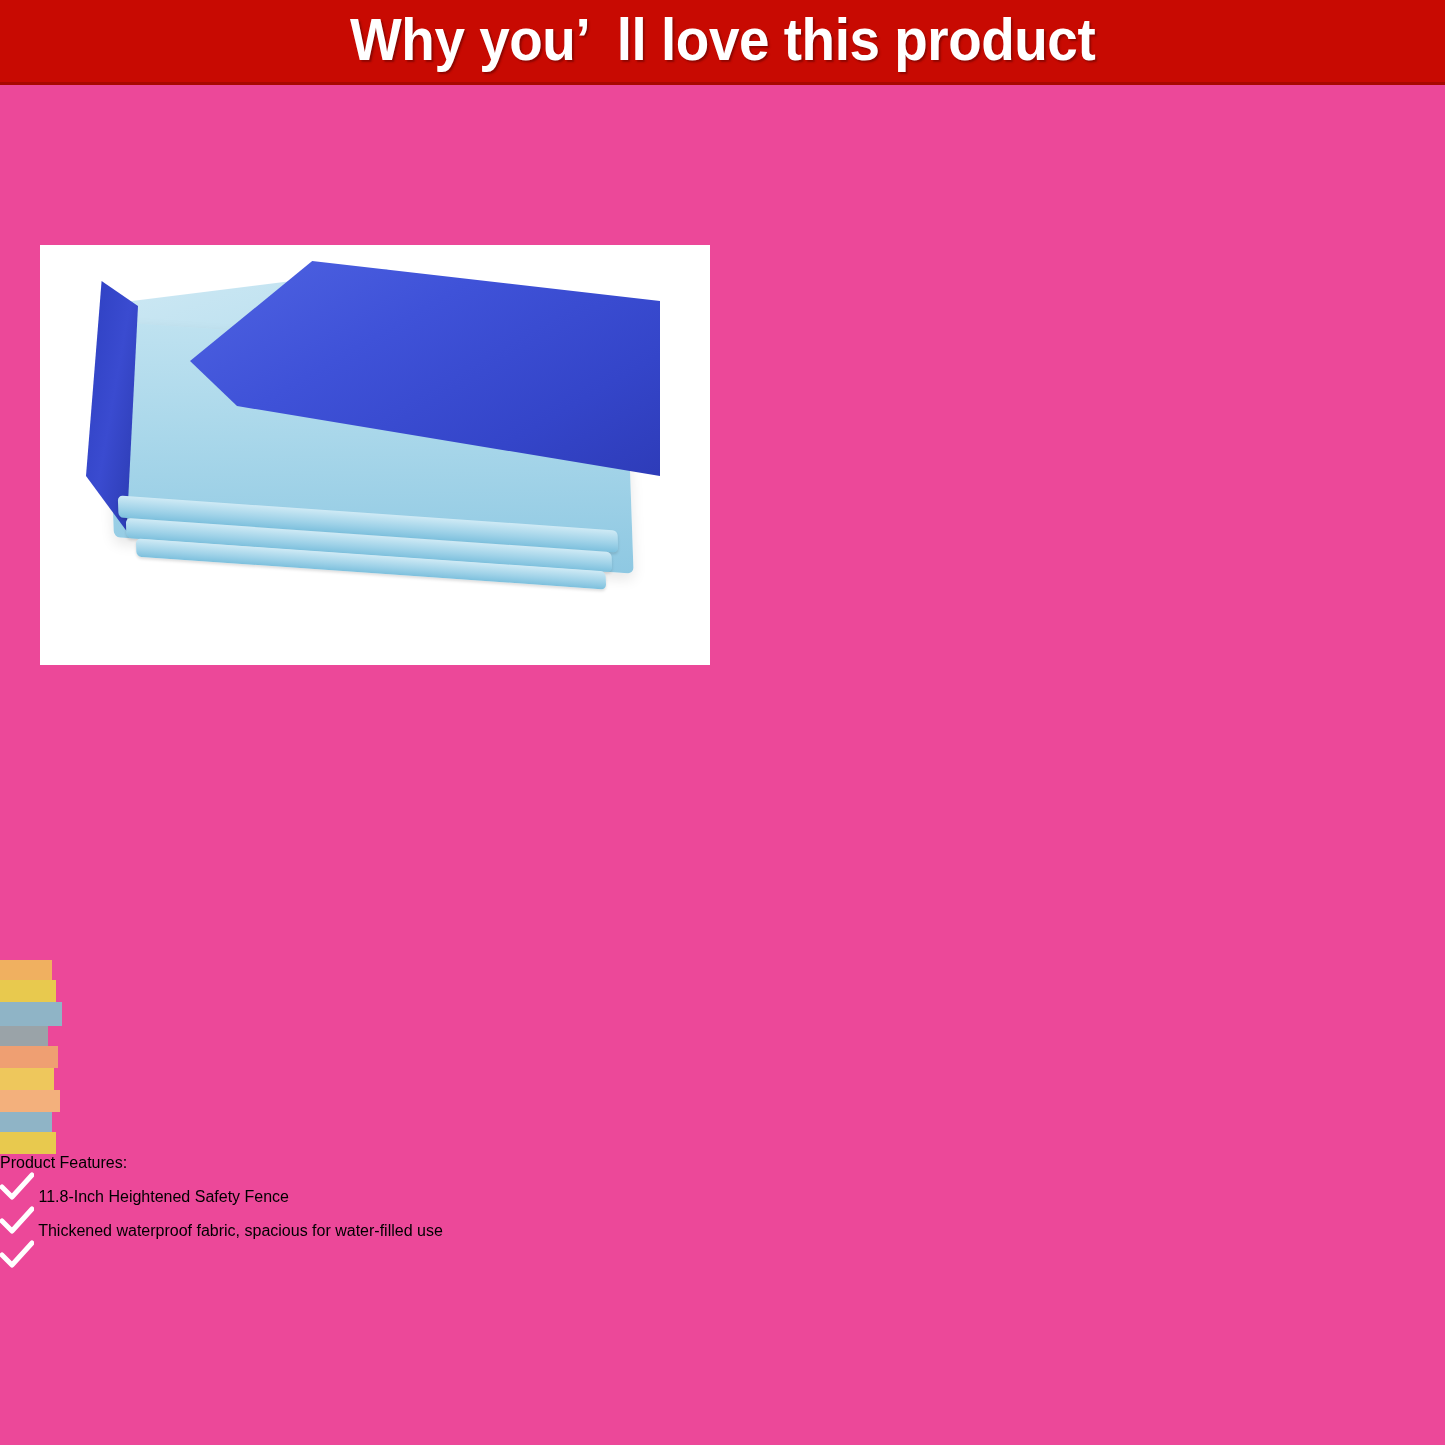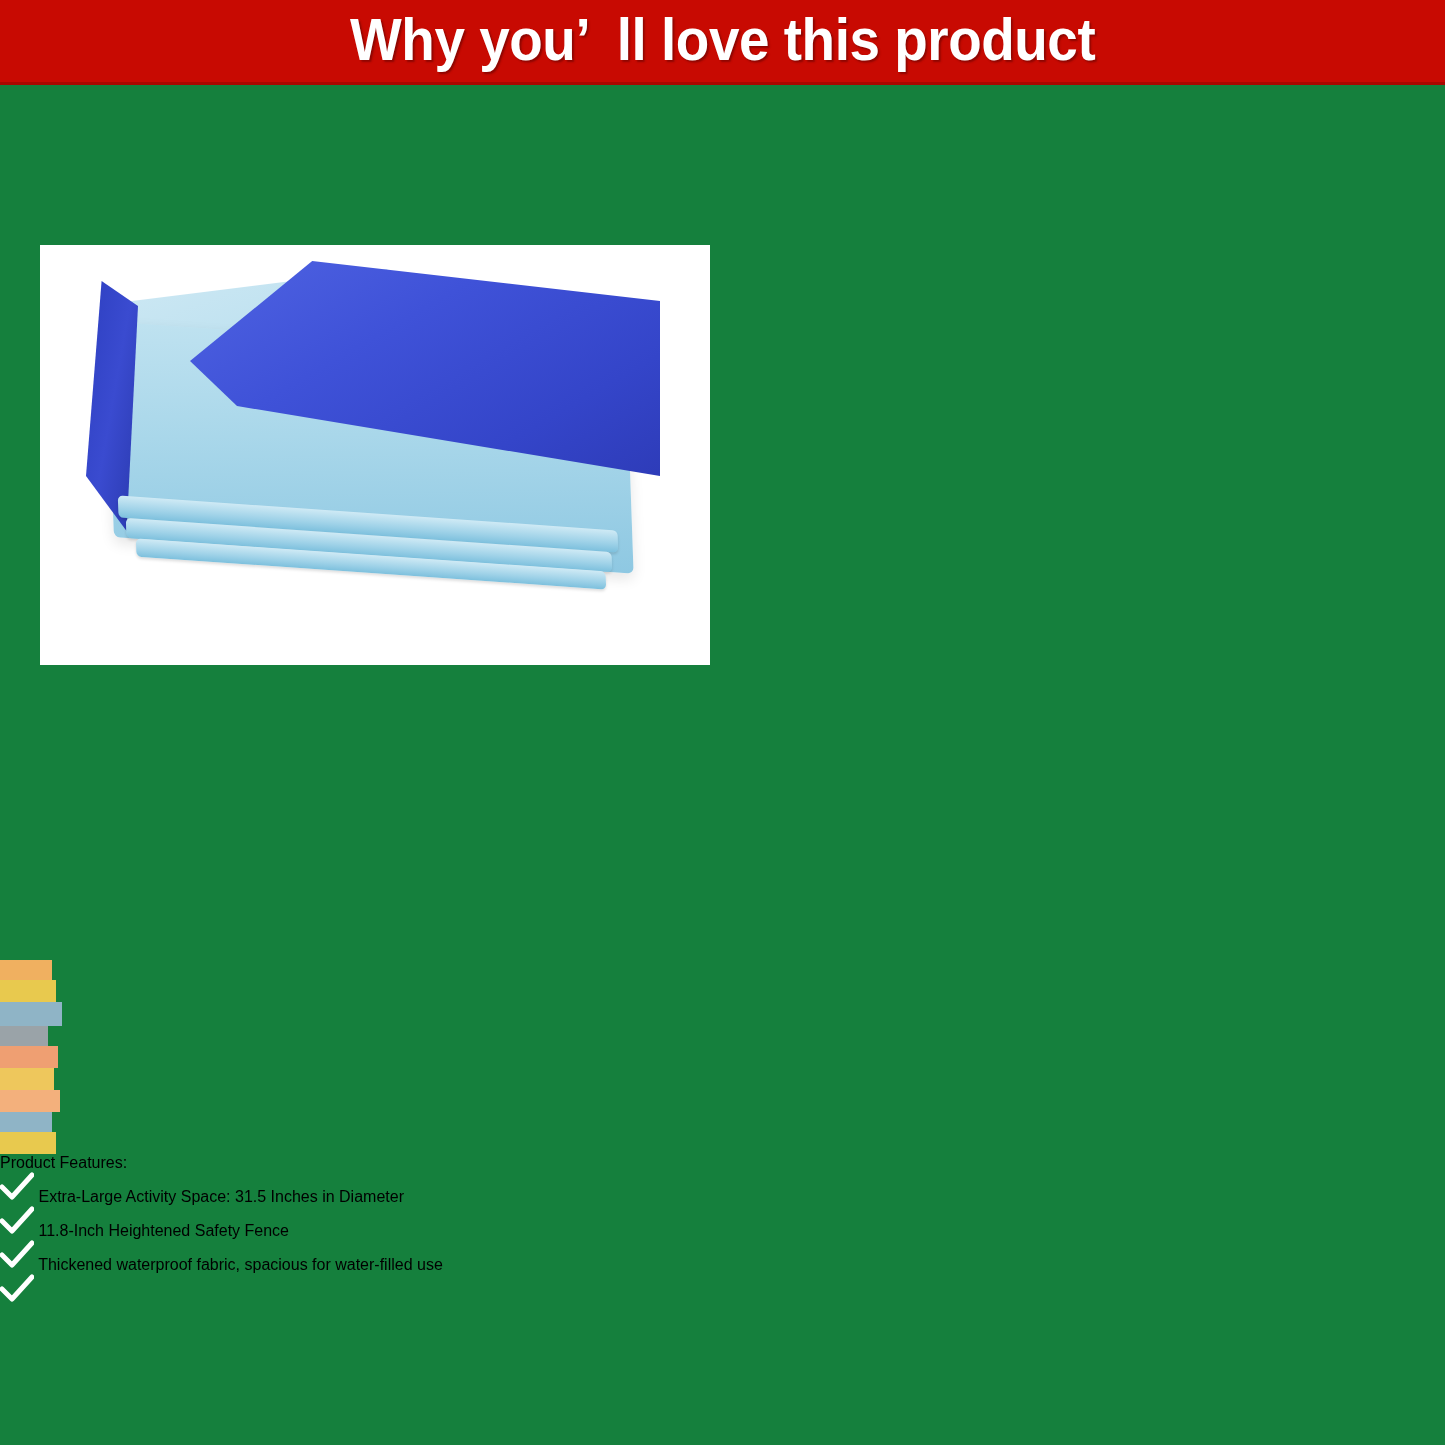--- a/index.html
+++ b/index.html
@@ -2,21 +2,21 @@
 <html><head>
 <meta charset="utf-8">
 <style>
   html,body{margin:0;padding:0;}
   body{
     width:1445px;height:1445px;
     background:#ffffff;
     font-family:"Liberation Sans","DejaVu Sans",sans-serif;
     overflow:hidden;position:relative;
   }
-  .page{position:relative;width:1445px;height:1445px;background:#15803d;overflow:hidden;}
+  .page{position:relative;width:1445px;height:1445px;background:#ec4899;overflow:hidden;}
 
   
   .banner{
     position:absolute;left:0;top:0;width:1445px;height:85px;
     background:#c80a02;
     border-bottom:3px solid #a80800;
     box-sizing:border-box;
     display:flex;align-items:center;justify-content:center;
   }
   .banner-title{
@@ -350,28 +350,20 @@
     <div class="pr kit kit-dark"></div>
     <div class="pr kit-dark-head"></div>
     <div class="pr kit kit-white"></div>
     <div class="pr kit-black-small"></div>
   </div>
 
   <div class="features">
     <div class="features-heading">Product Features:</div>
     <div class="feature-list">
 
-      <div class="feature-item">
-        <span class="check-icon">
-          <svg width="34" height="30" viewBox="0 0 34 30" aria-hidden="true">
-            <path d="M2 15 L12 25 L32 3" fill="none" stroke="#ffffff" stroke-width="5" stroke-linecap="round" stroke-linejoin="round"></path>
-          </svg>
-        </span>
-        <span class="feature-text">Extra-Large Activity Space: 31.5 Inches in Diameter</span>
-      </div>
 
       <div class="feature-item">
         <span class="check-icon">
           <svg width="34" height="30" viewBox="0 0 34 30" aria-hidden="true">
             <path d="M2 15 L12 25 L32 3" fill="none" stroke="#ffffff" stroke-width="5" stroke-linecap="round" stroke-linejoin="round"></path>
           </svg>
         </span>
         <span class="feature-text">11.8-Inch Heightened Safety Fence</span>
       </div>
 

